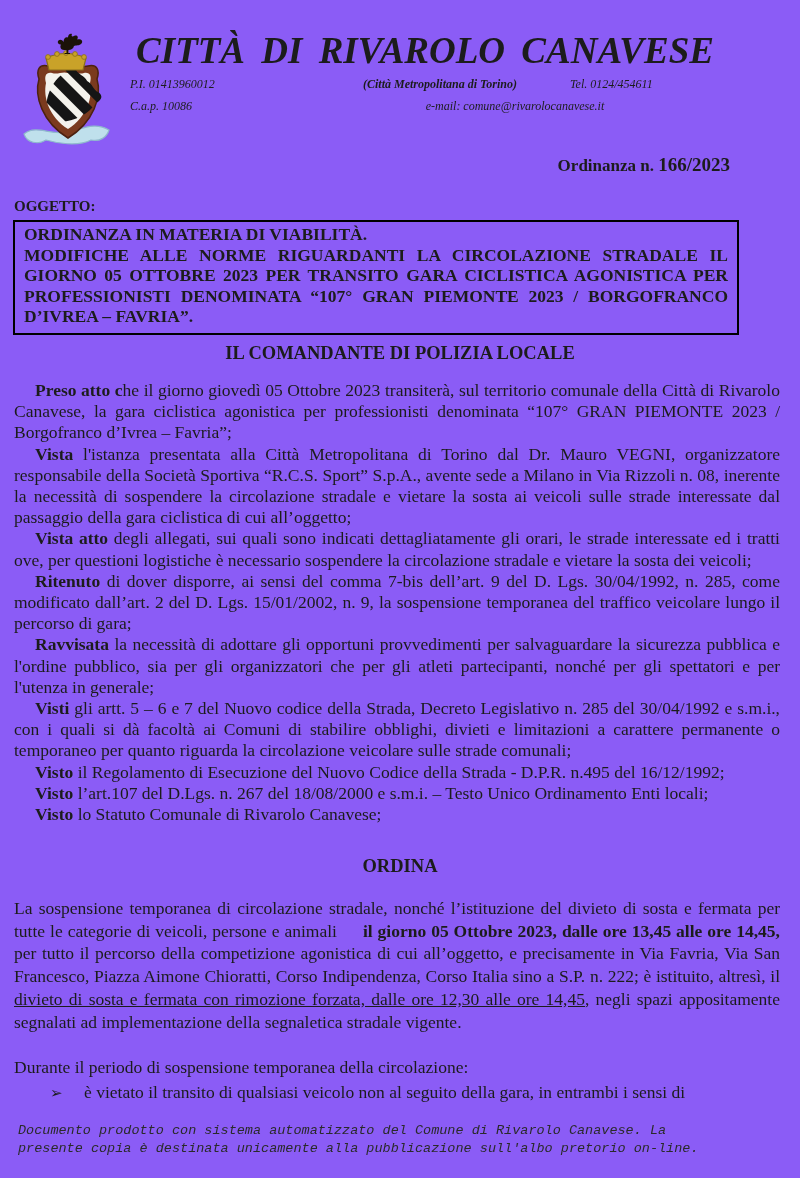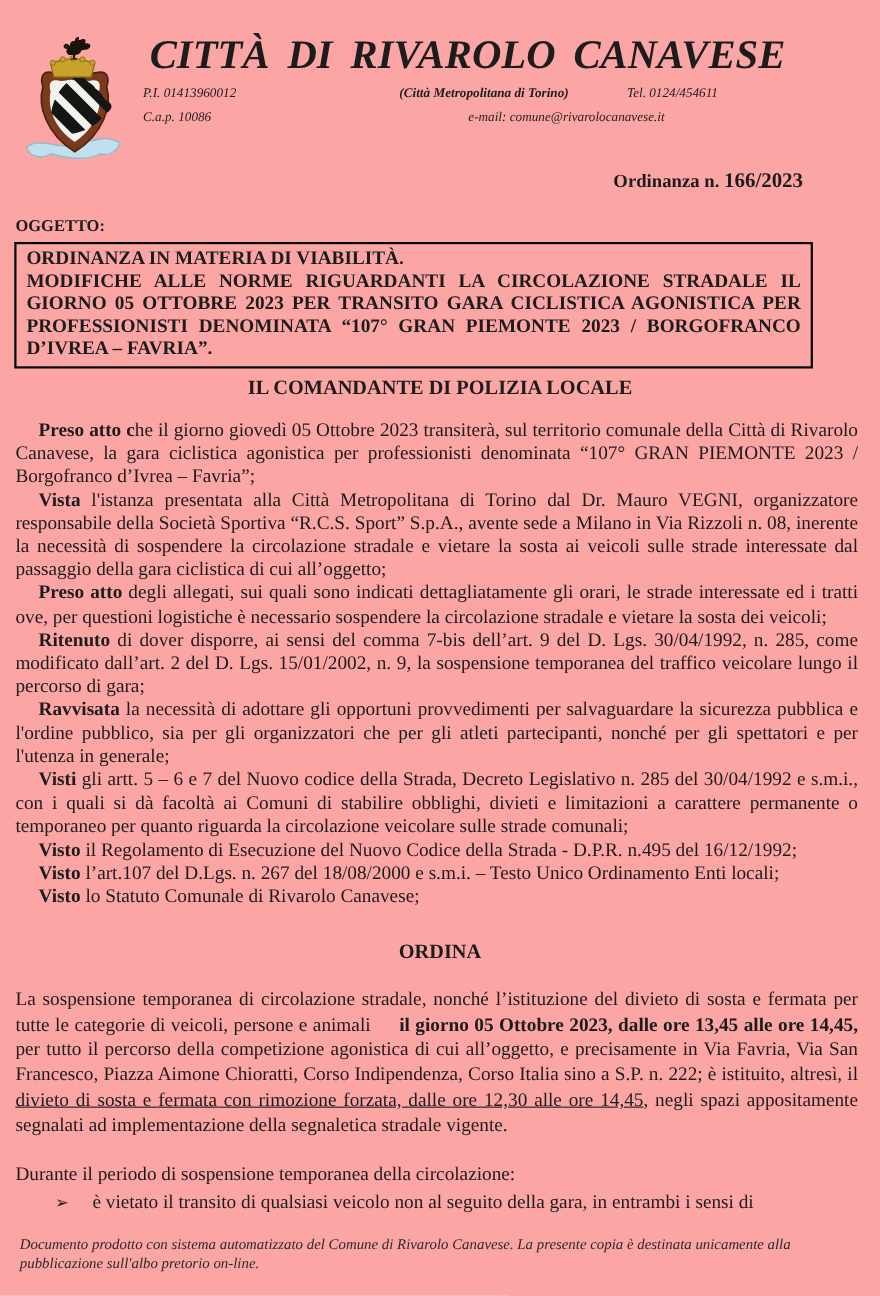--- a/index.html
+++ b/index.html
@@ -1,18 +1,18 @@
 <!DOCTYPE html>
 <html><head>
 <meta charset="utf-8">
 <style>
   html,body { margin:0; padding:0; background:#e8e8e8; }
   .page {
     position:relative; width:800px; height:1178px; margin:0 auto;
-    background:#fca5a5; overflow:hidden;
+    background:#8b5cf6; overflow:hidden;
     font-family:"Liberation Serif","DejaVu Serif",serif;
     color:#1c1c1c;
   }
 
   
   .header { position:absolute; top:30px; left:0; width:800px; }
   .coa { position:absolute; left:16px; top:0; width:100px; height:124px; }
   .header-text { margin-left:130px; width:590px; }
   .doc-title {
     font-size:37px; font-weight:bold; font-style:italic;
@@ -49,21 +49,21 @@
   .bullet-row { position:absolute; top:1081px; left:50px; width:730px; display:flex; font-size:17.5px; line-height:22px; }
   .bullet-glyph { width:34px; font-family:"DejaVu Sans",sans-serif; font-size:15px; padding-top:1px; }
   .bullet-text { flex:1; text-align:justify; }
 
   .seg-b { font-weight:bold;margin-left:21px; }
   .seg-u { text-decoration:underline; }
 
   
   .footer {
     position:absolute; top:1122px; left:18px; width:706px;
-    font-family:Liberation Serif, serif;
+    font-family:Liberation Mono, monospace;
     font-style:italic; font-size:13.5px; line-height:17.5px; color:#2a2a2a;
   }
 </style>
 </head>
 <body>
 
 <div class="page">
 
   <div class="header">
     <svg class="coa" viewBox="0 0 100 124" xmlns="http://www.w3.org/2000/svg">
@@ -116,21 +116,21 @@
   <div class="subject-box">
     <div class="l1">ORDINANZA IN MATERIA DI VIABILITÀ.</div>
     <div class="l2">MODIFICHE ALLE NORME RIGUARDANTI LA CIRCOLAZIONE STRADALE IL GIORNO 05 OTTOBRE 2023 PER TRANSITO GARA CICLISTICA AGONISTICA PER PROFESSIONISTI DENOMINATA “107° GRAN PIEMONTE 2023 / BORGOFRANCO D’IVREA – FAVRIA”.</div>
   </div>
 
   <div class="commander-heading">IL COMANDANTE DI POLIZIA LOCALE</div>
 
   <div class="preamble">
     <p><span class="seg-b">Preso atto c</span><span>he il giorno giovedì 05 Ottobre 2023 transiterà, sul territorio comunale della Città di Rivarolo Canavese, la gara ciclistica agonistica per professionisti denominata “107° GRAN PIEMONTE 2023 / Borgofranco d’Ivrea – Favria”;</span></p>
     <p><span class="seg-b">Vista</span><span> l'istanza presentata alla Città Metropolitana di Torino dal Dr. Mauro VEGNI, organizzatore responsabile della Società Sportiva “R.C.S. Sport” S.p.A., avente sede a Milano in Via Rizzoli n. 08, inerente la necessità di sospendere la circolazione stradale e vietare la sosta ai veicoli sulle strade interessate dal passaggio della gara ciclistica di cui all’oggetto;</span></p>
-    <p><span class="seg-b">Preso atto</span><span> degli allegati, sui quali sono indicati dettagliatamente gli orari, le strade interessate ed i tratti ove, per questioni logistiche è necessario sospendere la circolazione stradale e vietare la sosta dei veicoli;</span></p>
+    <p><span class="seg-b">Vista atto</span><span> degli allegati, sui quali sono indicati dettagliatamente gli orari, le strade interessate ed i tratti ove, per questioni logistiche è necessario sospendere la circolazione stradale e vietare la sosta dei veicoli;</span></p>
     <p><span class="seg-b">Ritenuto</span><span> di dover disporre, ai sensi del comma 7-bis dell’art. 9 del D. Lgs. 30/04/1992, n. 285, come modificato dall’art. 2 del D. Lgs. 15/01/2002, n. 9, la sospensione temporanea del traffico veicolare lungo il percorso di gara;</span></p>
     <p><span class="seg-b">Ravvisata</span><span> la necessità di adottare gli opportuni provvedimenti per salvaguardare la sicurezza pubblica e l'ordine pubblico, sia per gli organizzatori che per gli atleti partecipanti, nonché per gli spettatori e per l'utenza in generale;</span></p>
     <p><span class="seg-b">Visti</span><span> gli artt. 5 – 6 e 7 del Nuovo codice della Strada, Decreto Legislativo n. 285 del 30/04/1992 e s.m.i., con i quali si dà facoltà ai Comuni di stabilire obblighi, divieti e limitazioni a carattere permanente o temporaneo per quanto riguarda la circolazione veicolare sulle strade comunali;</span></p>
     <p><span class="seg-b">Visto</span><span> il Regolamento di Esecuzione del Nuovo Codice della Strada - D.P.R. n.495 del 16/12/1992;</span></p>
     <p><span class="seg-b">Visto</span><span> l’art.107 del D.Lgs. n. 267 del 18/08/2000 e s.m.i. – Testo Unico Ordinamento Enti locali;</span></p>
     <p><span class="seg-b">Visto</span><span> lo Statuto Comunale di Rivarolo Canavese;</span></p>
   </div>
 
   <div class="ordina-heading">ORDINA</div>
   <div class="order-para"><span>La sospensione temporanea di circolazione stradale, nonché l’istituzione del divieto di sosta e fermata per tutte le categorie di veicoli, persone e animali </span><span class="seg-b">il giorno 05 Ottobre 2023, dalle ore 13,45 alle ore 14,45,</span><span> per tutto il percorso della competizione agonistica di cui all’oggetto, e precisamente in Via Favria, Via San Francesco, Piazza Aimone Chioratti, Corso Indipendenza, Corso Italia sino a S.P. n. 222; è istituito, altresì, il </span><span class="seg-u">divieto di sosta e fermata con rimozione forzata, dalle ore 12,30 alle ore 14,45</span><span>, negli spazi appositamente segnalati ad implementazione della segnaletica stradale vigente.</span></div>

